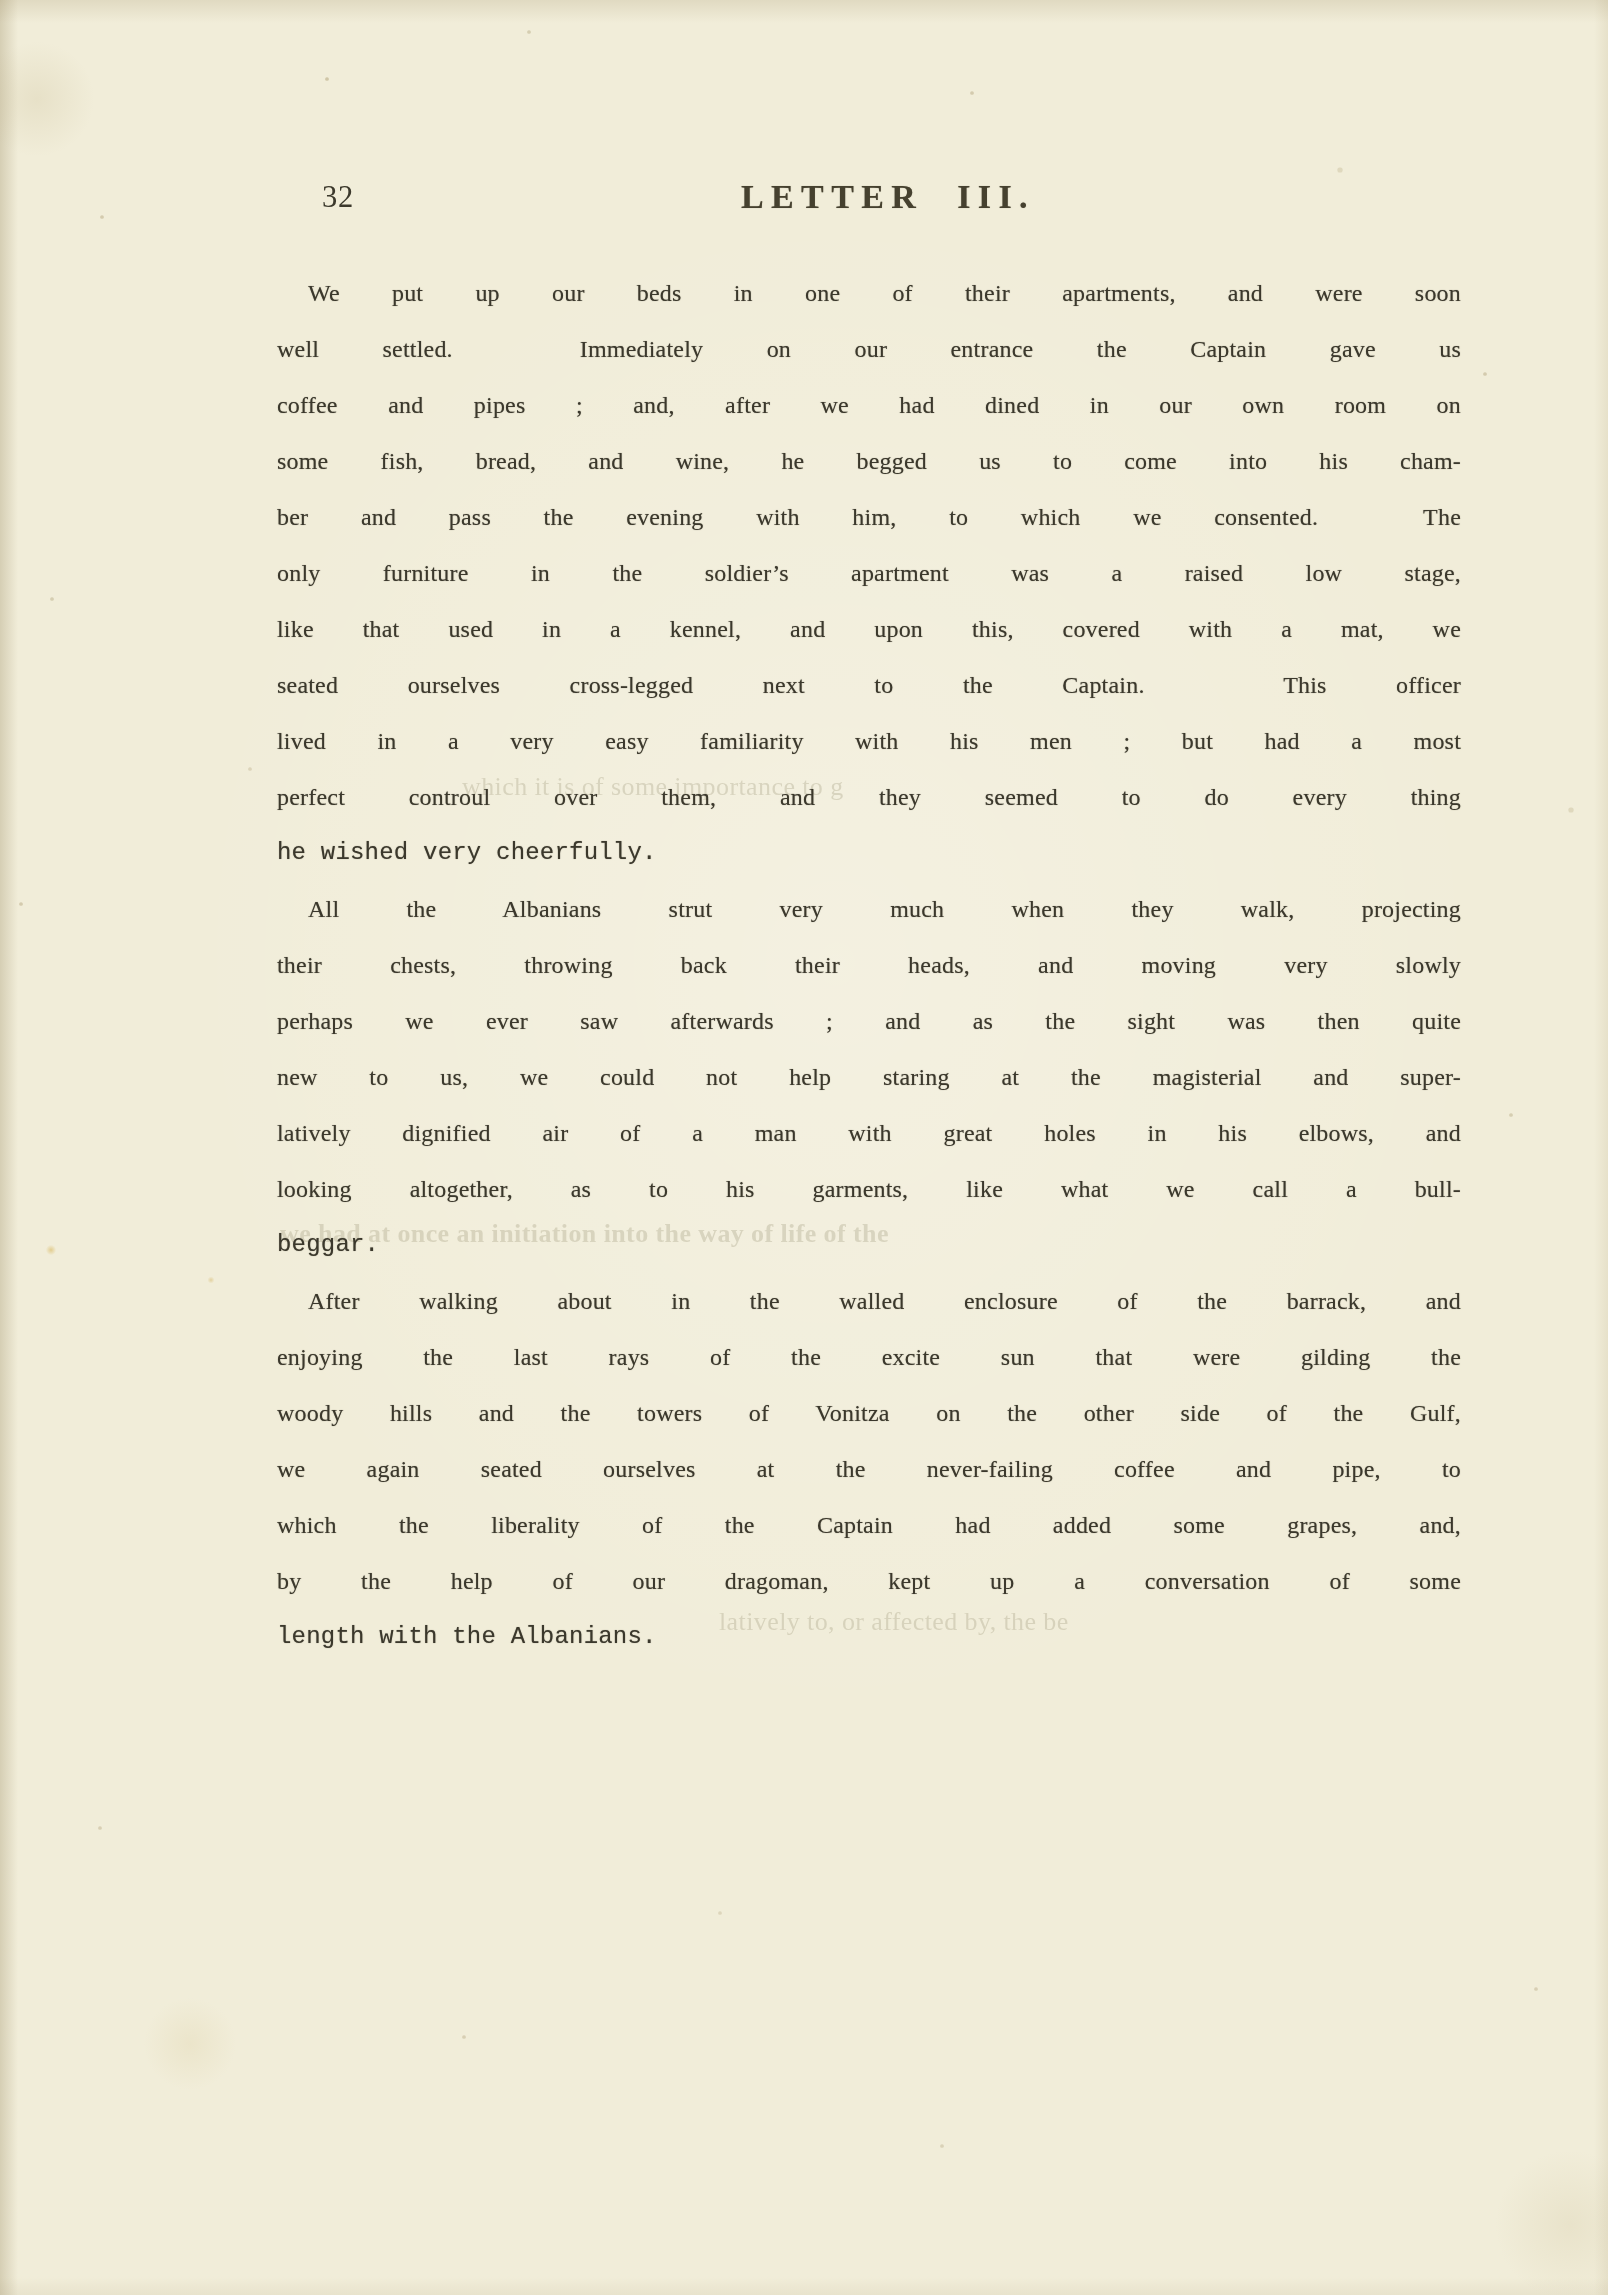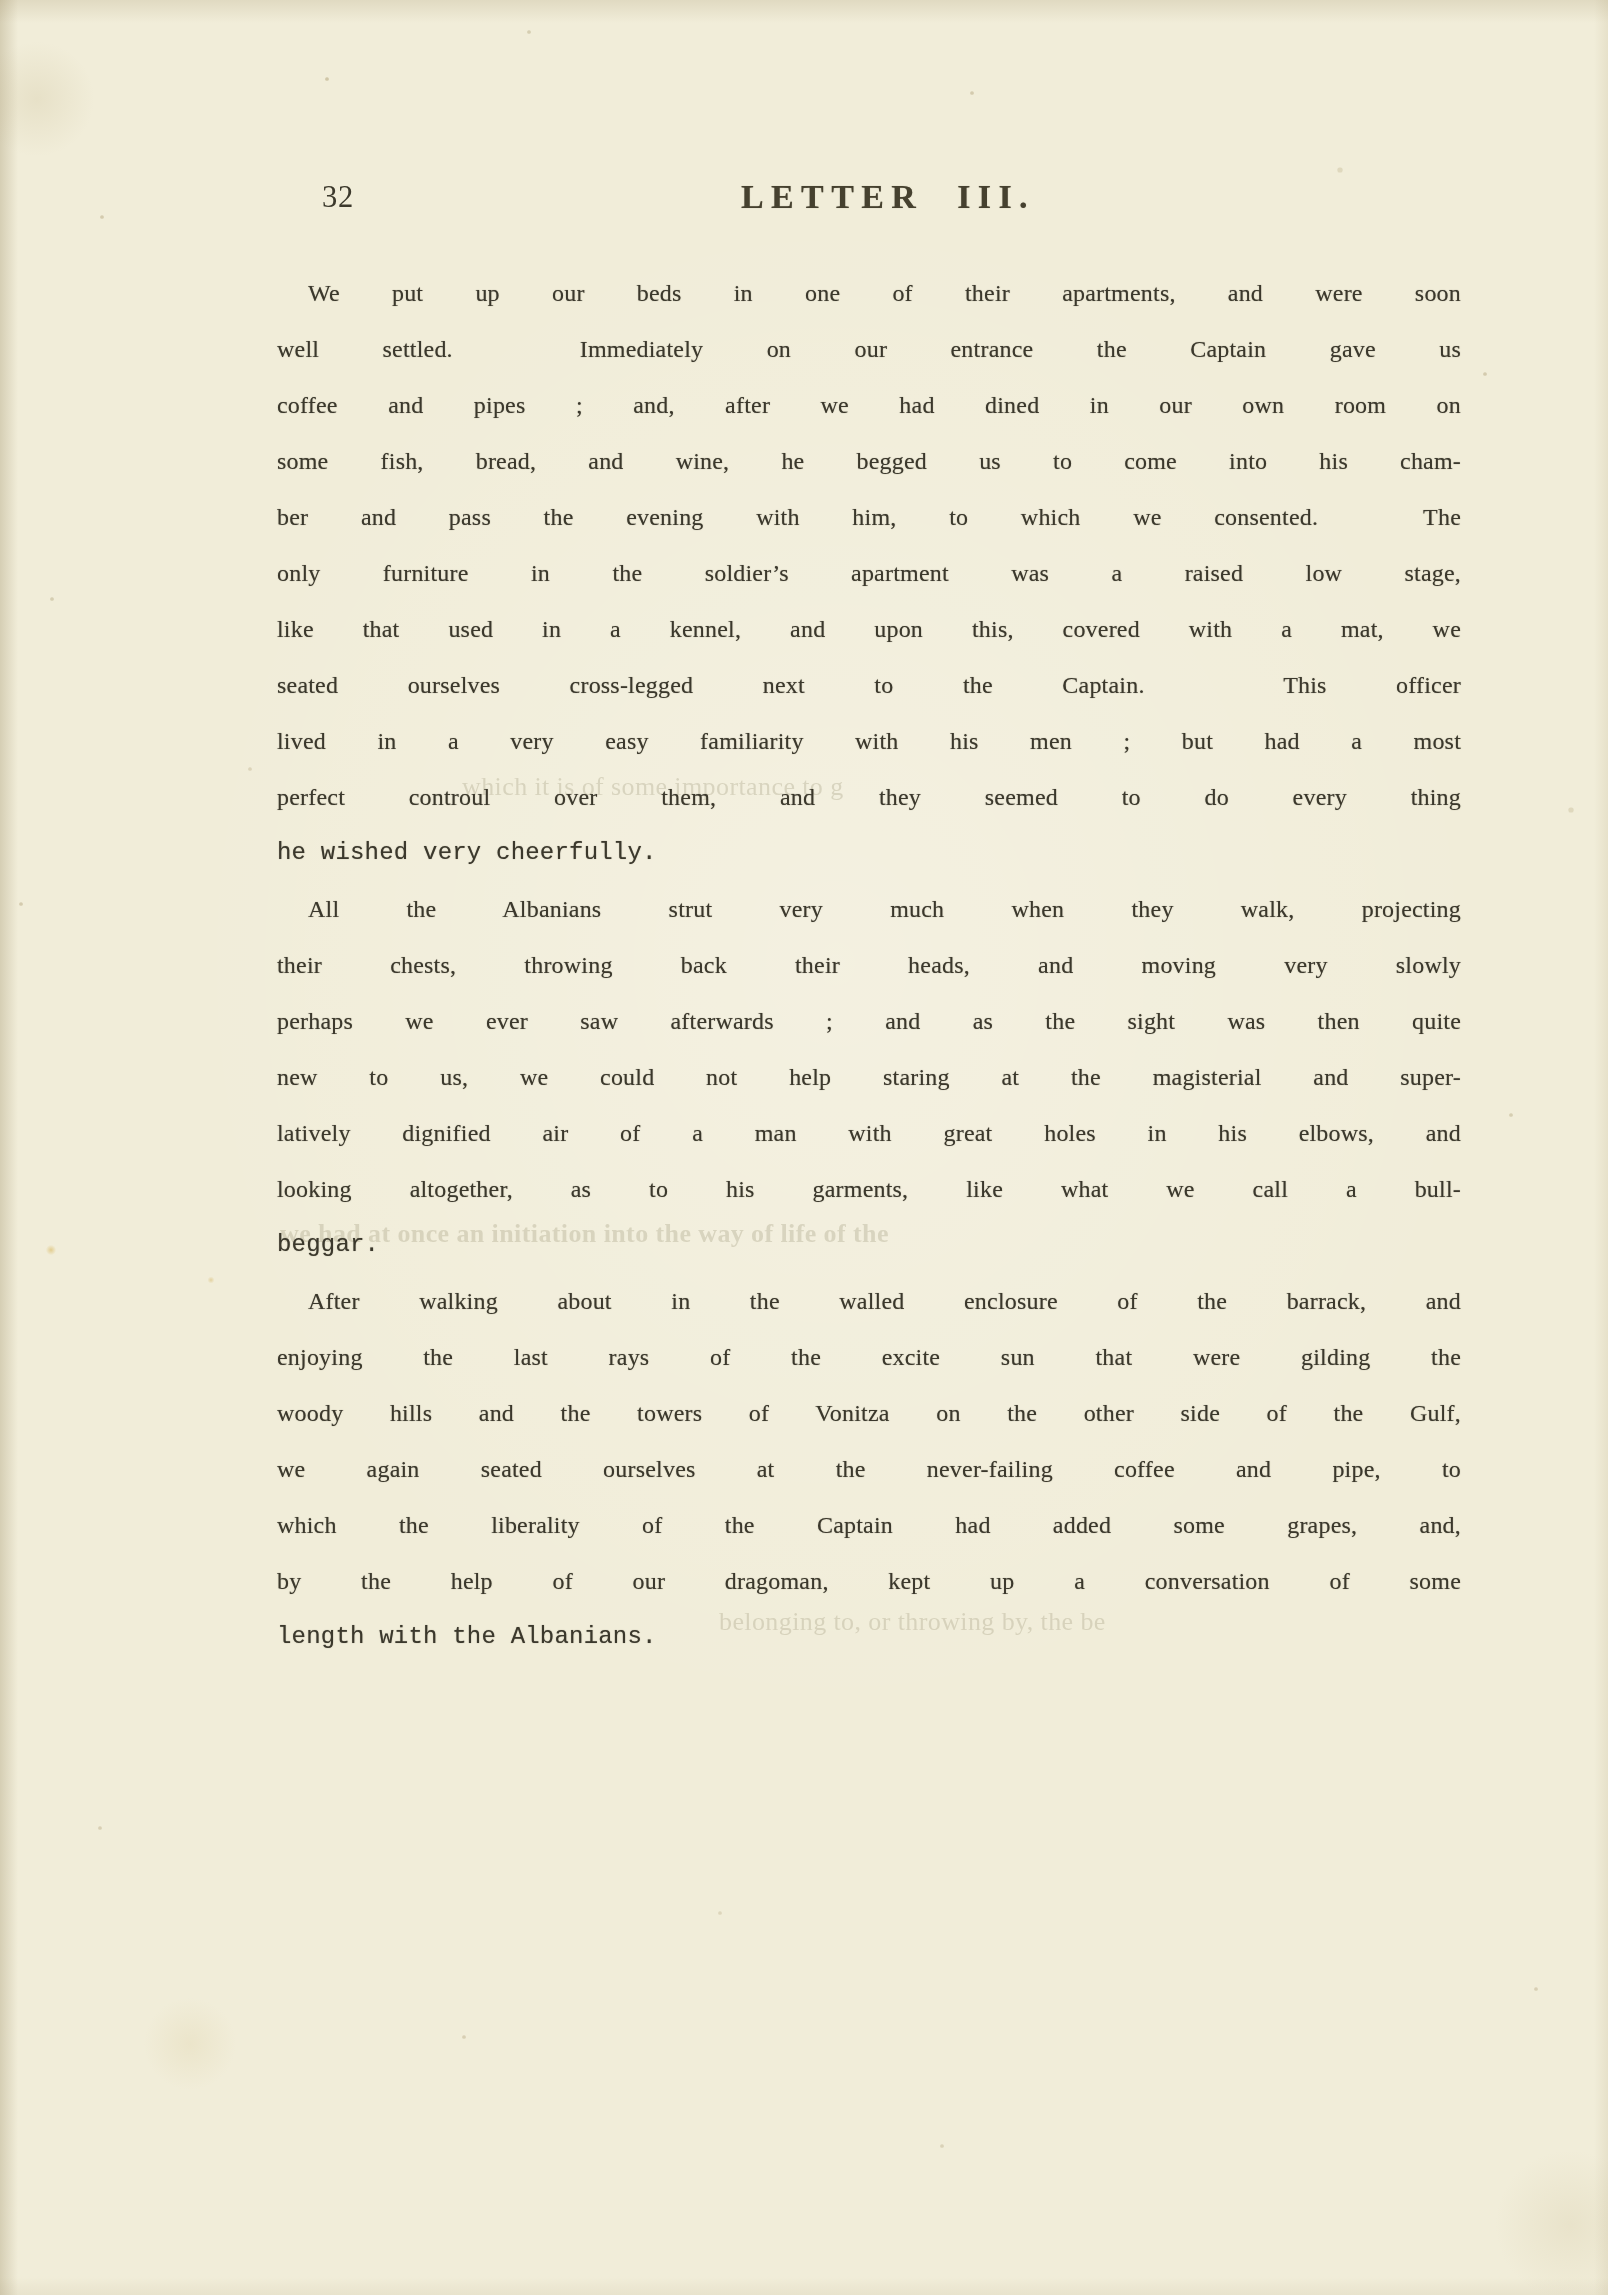--- a/index.html
+++ b/index.html
@@ -79,21 +79,21 @@
   }
 </style>
 </head>
 <body>
 
 <div class="page">
   <div class="speckles"></div>
   <div class="ghosts" id="ghosts">
       <div class="ghost" style="left: 462px; top: 762px;">which it is of some importance to g</div>
       <div class="ghost" style="left: 280px; top: 1209px; font-weight: bold;">we had at once an initiation into the way of life of the</div>
-      <div class="ghost" style="left: 719px; top: 1597px;">belonging to, or throwing by, the be</div>
+      <div class="ghost" style="left: 719px; top: 1597px;">latively to, or affected by, the be</div>
     </div>
   <div class="header-row">
     <span class="page-num">32</span>
     <span class="running-title">LETTER III.</span>
   </div>
   <div class="text-block" id="text-block">
       <div class="paragraph">
         <div class="line indent">We put up our beds in one of their apartments, and were soon</div>
         <div class="line">well settled.&nbsp; Immediately on our entrance the Captain gave us</div>
         <div class="line">coffee and pipes ; and, after we had dined in our own room on</div>

